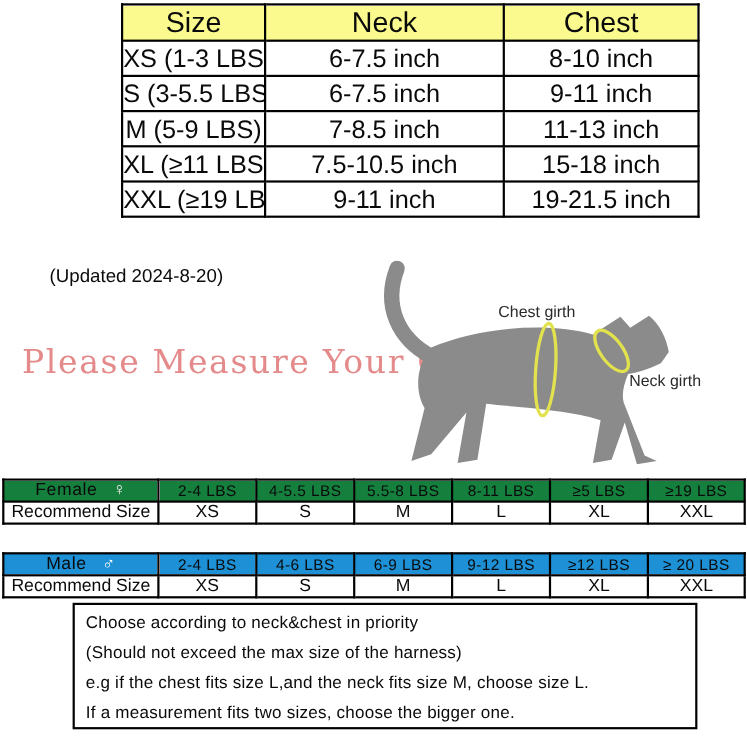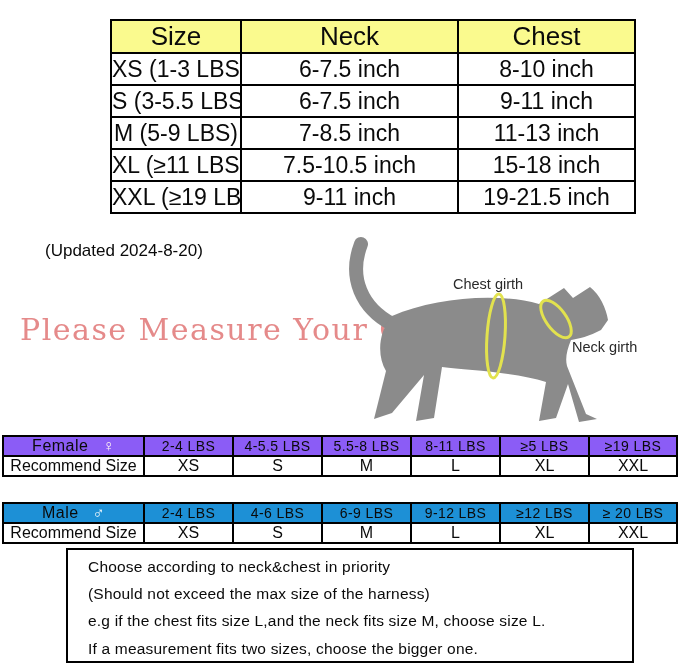--- a/index.html
+++ b/index.html
@@ -2,21 +2,21 @@
 <html><head>
 <meta charset="utf-8">
 <style>
   html,body{margin:0;padding:0;background:#fff;}
   .canvas{
     position:relative;width:679px;height:669px;background:#ffffff;
     font-family:"Liberation Sans",sans-serif;color:#0a0a0a;overflow:hidden;
   }
   
   .main-table{
-    position:absolute;left:110px;top:19px;width:524px;
+    position:absolute;left:110px;top:3px;width:524px;
     border-collapse:collapse;table-layout:fixed;
   }
   .main-table th,.main-table td{
     border:2px solid #000;text-align:center;vertical-align:middle;
     padding:0;white-space:pre;overflow:hidden;
   }
   .main-table th{height:31px;font-size:26px;font-weight:400;}
   .main-table td{height:30px;font-size:23px;background:#fff;}
   
   .updated-note{position:absolute;left:45px;top:241px;font-size:17px;}
@@ -45,21 +45,21 @@
   .mini-table th{height:18px;font-size:14px;letter-spacing:0.4px;}
   .mini-table td{height:17px;font-size:16px;background:#fff;}
   .mini-table .head-label{font-size:16px;letter-spacing:0.5px;}
   .gender-symbol{font-weight:bold;font-size:16px;margin-left:14px;}
   .female .gender-symbol{color:#fff2f2;}
   .male .gender-symbol{color:#ffffff;}
   .row-label{font-size:16px;}
   
   .note-box{
     position:absolute;left:66px;top:548px;width:568px;height:115px;
-    border:2px solid #000;box-sizing:border-box;padding:3px 20px;
+    border:2px solid #000;box-sizing:border-box;padding:3px 10px;
     font-size:15.5px;line-height:27.2px;letter-spacing:0.2px;
   }
   .note-line{white-space:nowrap;}
 </style>
 </head>
 <body>
 
 <div class="canvas">
 
   <table class="main-table">
@@ -131,21 +131,21 @@
     <colgroup>
       <col style="width:141px">
         <col style="width:89px">
         <col style="width:89px">
         <col style="width:89px">
       <col style="width:89px">
         <col style="width:89px">
         <col style="width:88px">
     </colgroup>
     <tbody>
-        <tr style="background-color: #8b5cf6; margin-left: 28px;">
+        <tr style="background-color: #15803d; margin-left: 28px;">
       <th>
         <span class="head-label">Female</span><span class="gender-symbol">♀</span>
       </th>
       <th>2-4 LBS</th>
       <th>4-5.5 LBS</th>
       <th>5.5-8 LBS</th>
       <th>8-11 LBS</th>
       <th>≥5 LBS</th>
       <th>≥19 LBS</th>
     </tr>

